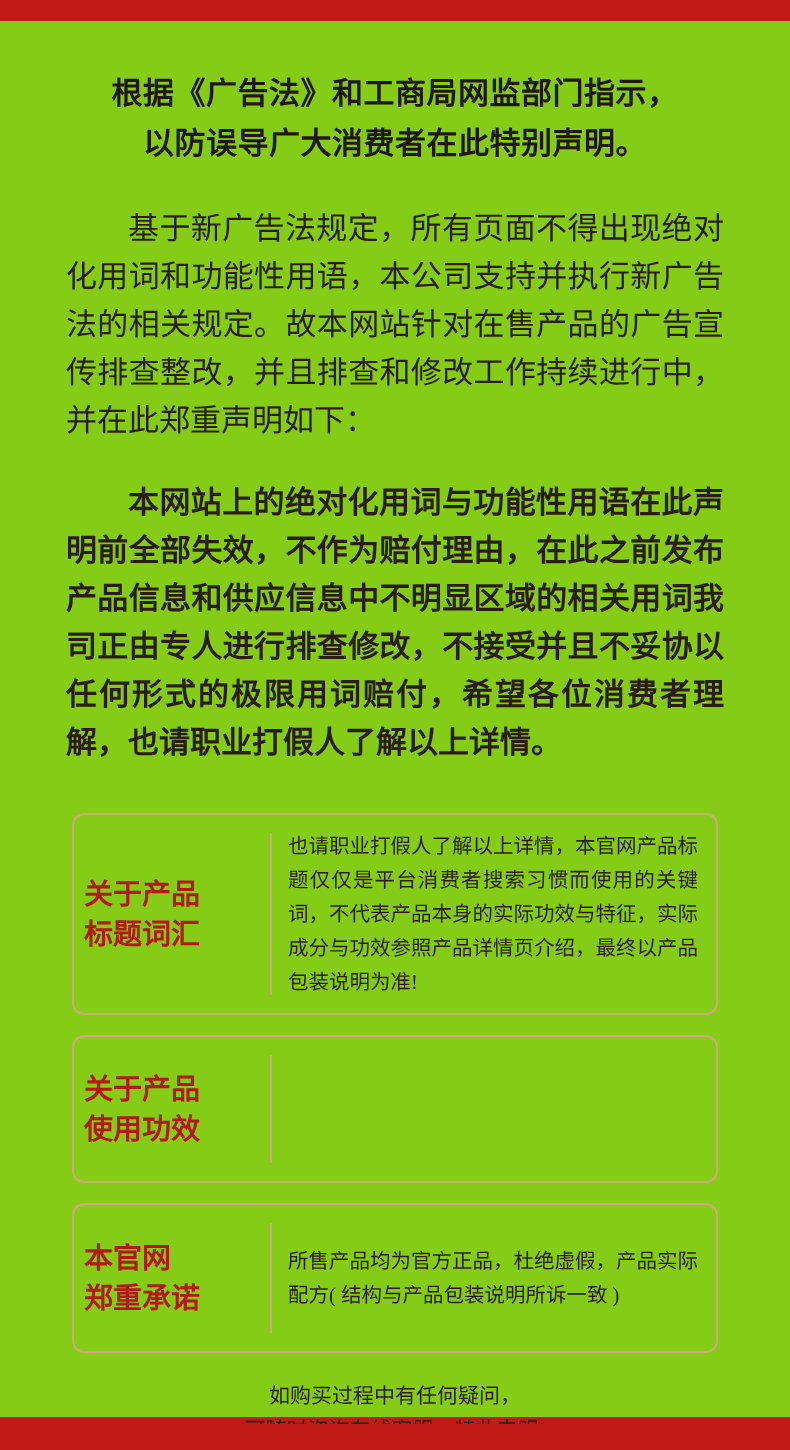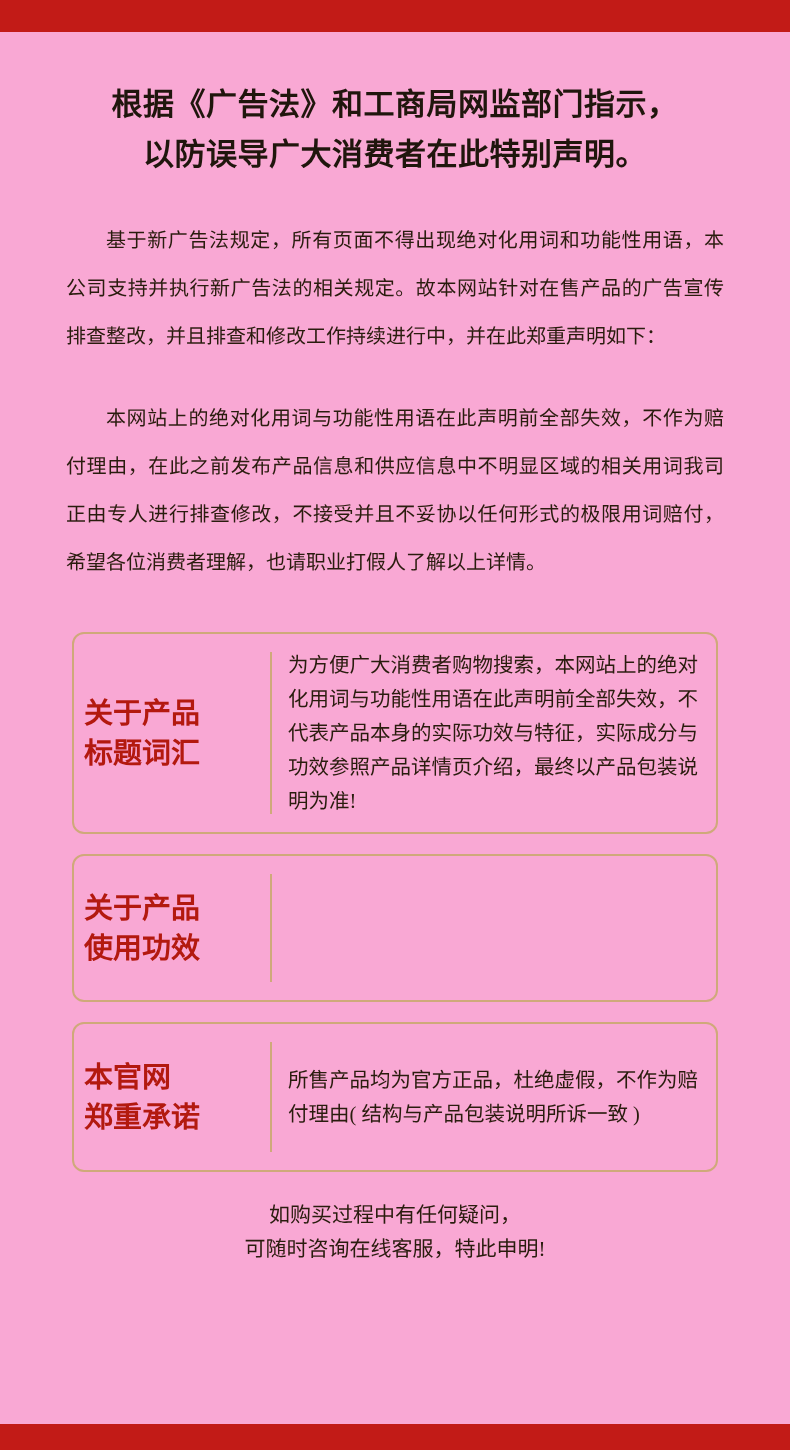--- a/index.html
+++ b/index.html
@@ -29,49 +29,49 @@
   .bottom-bar {
     position: absolute;
     left: 0;
     bottom: 0;
     width: 790px;
     height: 26px;
     background: #c21b17;
   }
   .panel {
     position: absolute;
-    top: 32px;
+    top: 21px;
     left: 0;
     width: 790px;
     height: 1396px;
-    background: #f9a8d4;
+    background: #84cc16;
     box-sizing: border-box;
     padding: 0 58px;
   }
   .headline {
     text-align: center;
     color: #20160d;
     font-weight: bold;
     font-size: 31px;
     line-height: 50px;
     letter-spacing: 0.5px;
     padding-top: 48px;
     white-space: pre-line;
   }
   .body-para {
     color: #2a1c0e;
-    font-size: 20px;
+    font-size: 31px;
     line-height: 48px;
     text-align: justify;
     text-indent: 2em;
     margin: 0;
     padding: 0 8px;
   }
   .para-1 { margin-top: 36px; }
-  .para-2 { margin-top: 34px; }
+  .para-2 { margin-top: 34px; font-weight: bold; }
 
   .cards {
     margin-top: 46px;
     padding: 0 14px;
   }
   .card {
     position: relative;
     border: 2px solid #c8a濃;
     border: 2px solid #cfa97a;
     border-radius: 12px;
@@ -135,34 +135,34 @@
 
     <p class="body-para para-1">基于新广告法规定，所有页面不得出现绝对化用词和功能性用语，本公司支持并执行新广告法的相关规定。故本网站针对在售产品的广告宣传排查整改，并且排查和修改工作持续进行中，并在此郑重声明如下：</p>
     <p class="body-para para-2">本网站上的绝对化用词与功能性用语在此声明前全部失效，不作为赔付理由，在此之前发布产品信息和供应信息中不明显区域的相关用词我司正由专人进行排查修改，不接受并且不妥协以任何形式的极限用词赔付，希望各位消费者理解，也请职业打假人了解以上详情。</p>
 
     <div class="cards">
 
       <div class="card card-1">
         <div class="card-title">关于产品
 标题词汇</div>
         <div class="card-divider"></div>
-        <div class="card-text">为方便广大消费者购物搜索，本网站上的绝对化用词与功能性用语在此声明前全部失效，不代表产品本身的实际功效与特征，实际成分与功效参照产品详情页介绍，最终以产品包装说明为准!</div>
+        <div class="card-text">也请职业打假人了解以上详情，本官网产品标题仅仅是平台消费者搜索习惯而使用的关键词，不代表产品本身的实际功效与特征，实际成分与功效参照产品详情页介绍，最终以产品包装说明为准!</div>
       </div>
 
       <div class="card card-2">
         <div class="card-title">关于产品
 使用功效</div>
         <div class="card-divider"></div>
       </div>
 
       <div class="card card-3">
         <div class="card-title">本官网
 郑重承诺</div>
         <div class="card-divider"></div>
-        <div class="card-text">所售产品均为官方正品，杜绝虚假，不作为赔付理由( 结构与产品包装说明所诉一致 )</div>
+        <div class="card-text">所售产品均为官方正品，杜绝虚假，产品实际配方( 结构与产品包装说明所诉一致 )</div>
       </div>
 
     </div>
 
     <div class="footer">如购买过程中有任何疑问，
 可随时咨询在线客服，特此申明!</div>
 
   </div>
 
   <div class="bottom-bar"></div>

